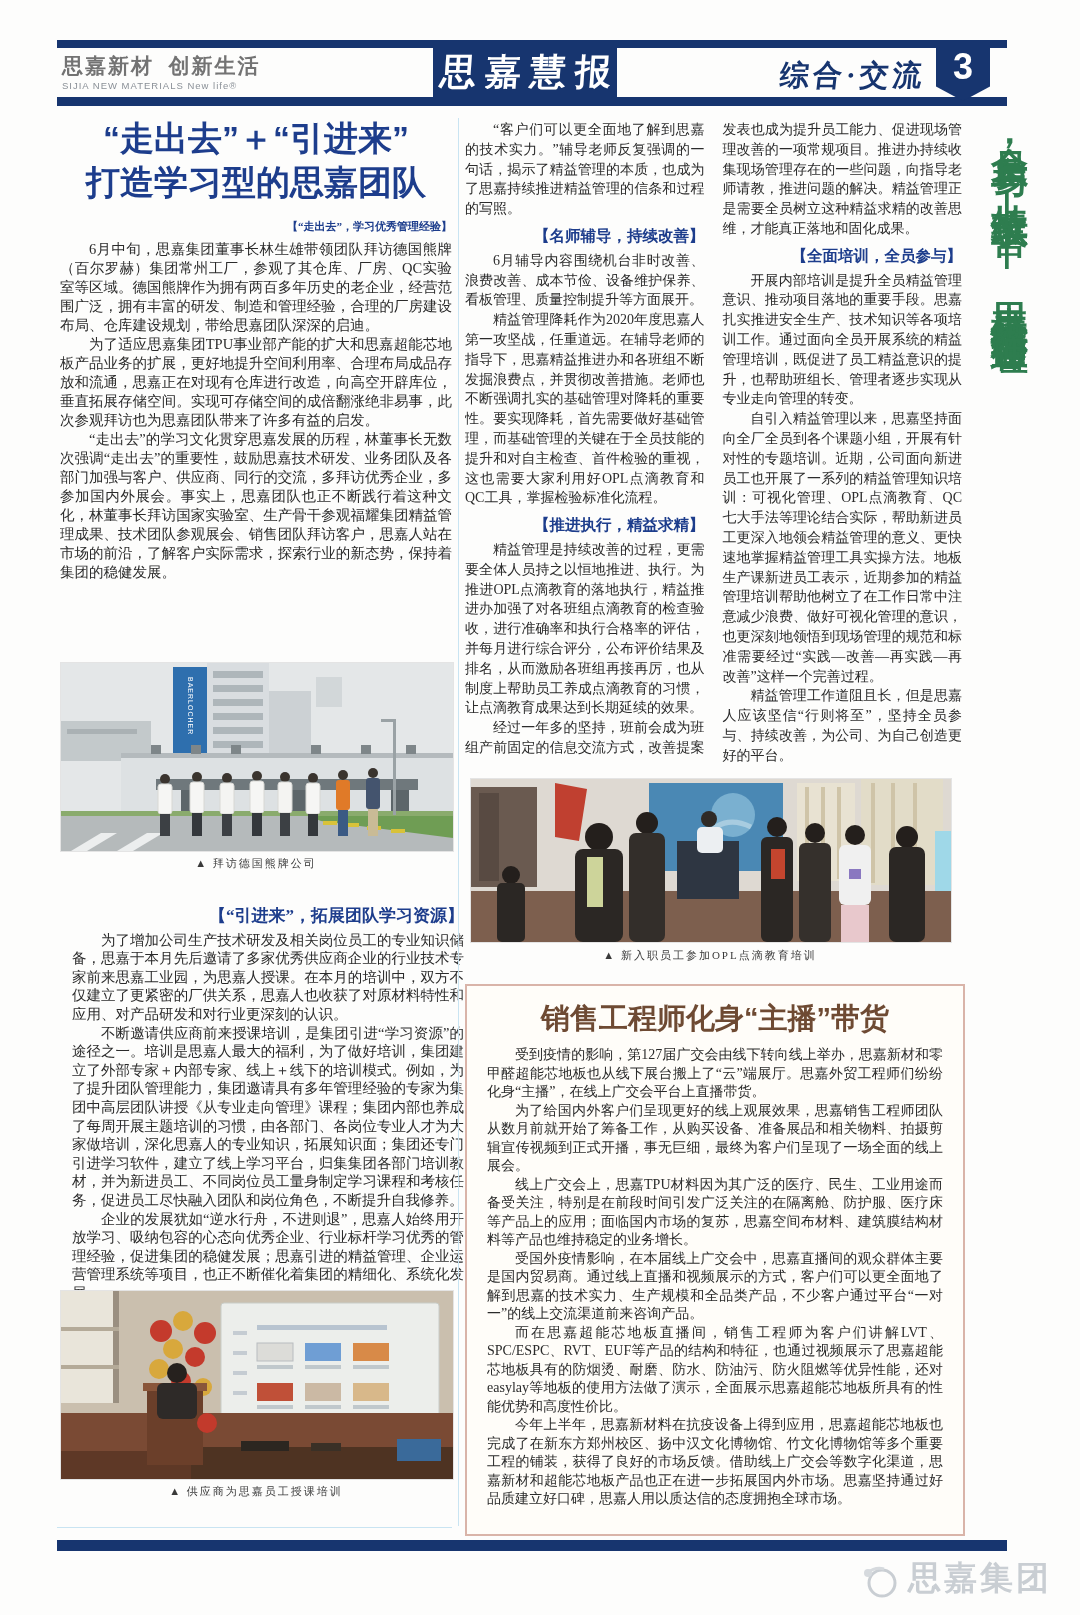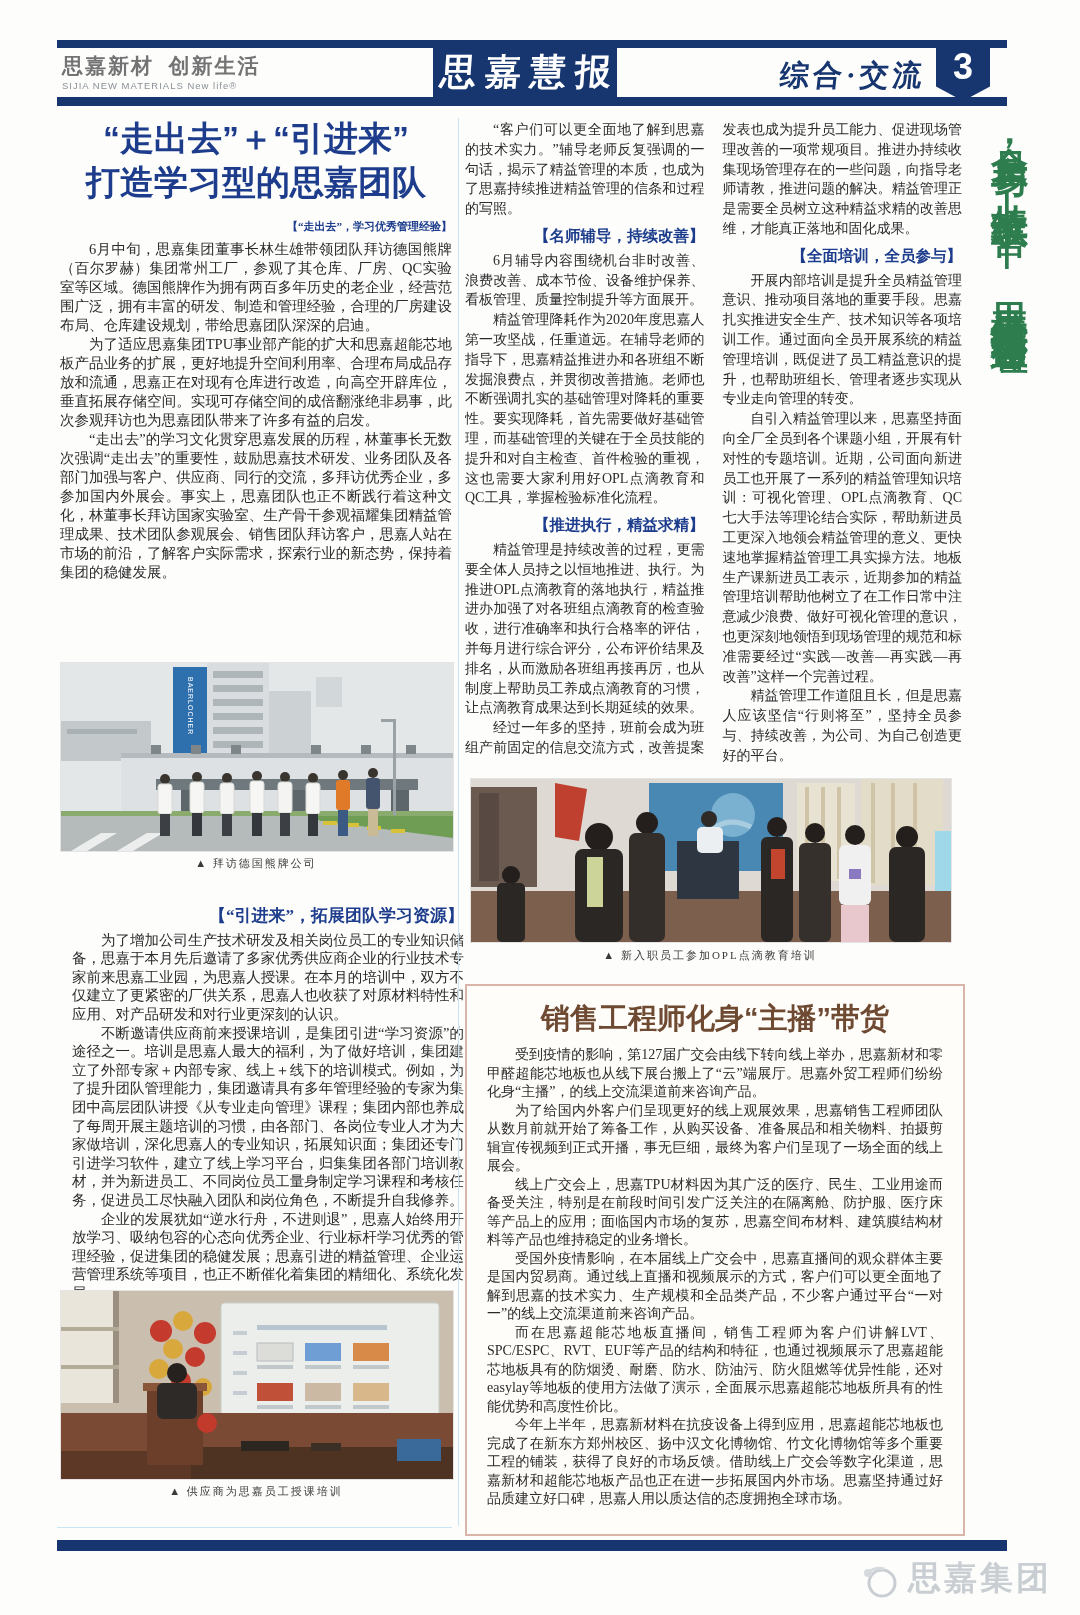--- a/index.html
+++ b/index.html
@@ -324,21 +324,21 @@
           </g>
       </g>
     </svg>
   </div>
   <div class="caption" style="left:470px;top:948px;width:480px;">▲ 新入职员工参加OPL点滴教育培训</div>
 
   <div class="cloud-box">
     <div class="cloud-title">
       <div>销售工程师化身“主播”带货</div>
     </div>
-    <p>受到疫情的影响，第127届广交会由线下转向线上举办，思嘉新材和零甲醛超能芯地板也从线下展台搬上了“云”端展厅。思嘉外贸工程师们纷纷化身“主播”，的线上交流渠道前来咨询产品。</p>
+    <p>受到疫情的影响，第127届广交会由线下转向线上举办，思嘉新材和零甲醛超能芯地板也从线下展台搬上了“云”端展厅。思嘉外贸工程师们纷纷化身“主播”，在线上广交会平台上直播带货。</p>
     <p>为了给国内外客户们呈现更好的线上观展效果，思嘉销售工程师团队从数月前就开始了筹备工作，从购买设备、准备展品和相关物料、拍摄剪辑宣传视频到正式开播，事无巨细，最终为客户们呈现了一场全面的线上展会。</p>
     <p>线上广交会上，思嘉TPU材料因为其广泛的医疗、民生、工业用途而备受关注，特别是在前段时间引发广泛关注的在隔离舱、防护服、医疗床等产品上的应用；面临国内市场的复苏，思嘉空间布材料、建筑膜结构材料等产品也维持稳定的业务增长。</p>
     <p>受国外疫情影响，在本届线上广交会中，思嘉直播间的观众群体主要是国内贸易商。通过线上直播和视频展示的方式，客户们可以更全面地了解到思嘉的技术实力、生产规模和全品类产品，不少客户通过平台“一对一”的线上交流渠道前来咨询产品。</p>
     <p>而在思嘉超能芯地板直播间，销售工程师为客户们讲解LVT、SPC/ESPC、RVT、EUF等产品的结构和特征，也通过视频展示了思嘉超能芯地板具有的防烟烫、耐磨、防水、防油污、防火阻燃等优异性能，还对easylay等地板的使用方法做了演示，全面展示思嘉超能芯地板所具有的性能优势和高度性价比。</p>
     <p>今年上半年，思嘉新材料在抗疫设备上得到应用，思嘉超能芯地板也完成了在新东方郑州校区、扬中汉文化博物馆、竹文化博物馆等多个重要工程的铺装，获得了良好的市场反馈。借助线上广交会等数字化渠道，思嘉新材和超能芯地板产品也正在进一步拓展国内外市场。思嘉坚持通过好品质建立好口碑，思嘉人用以质达信的态度拥抱全球市场。</p>
   </div>
 
   <div class="vsep"></div>
   <div class="hsep"></div>
   <div class="footer-bar"></div>

